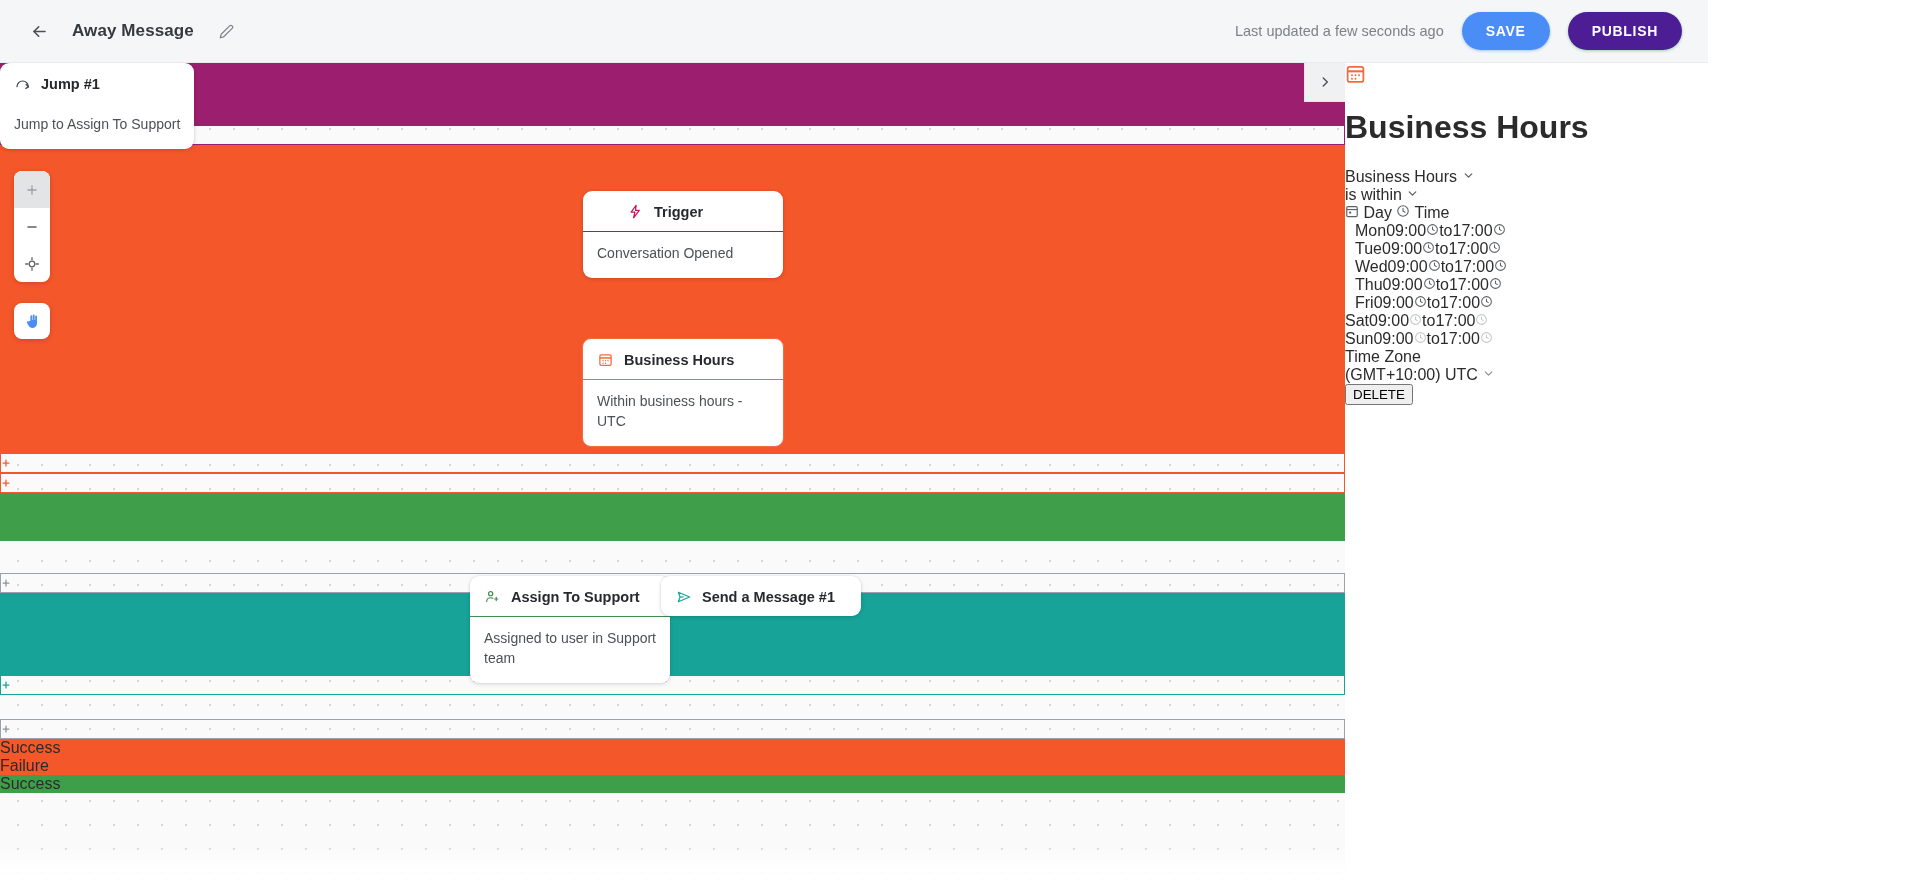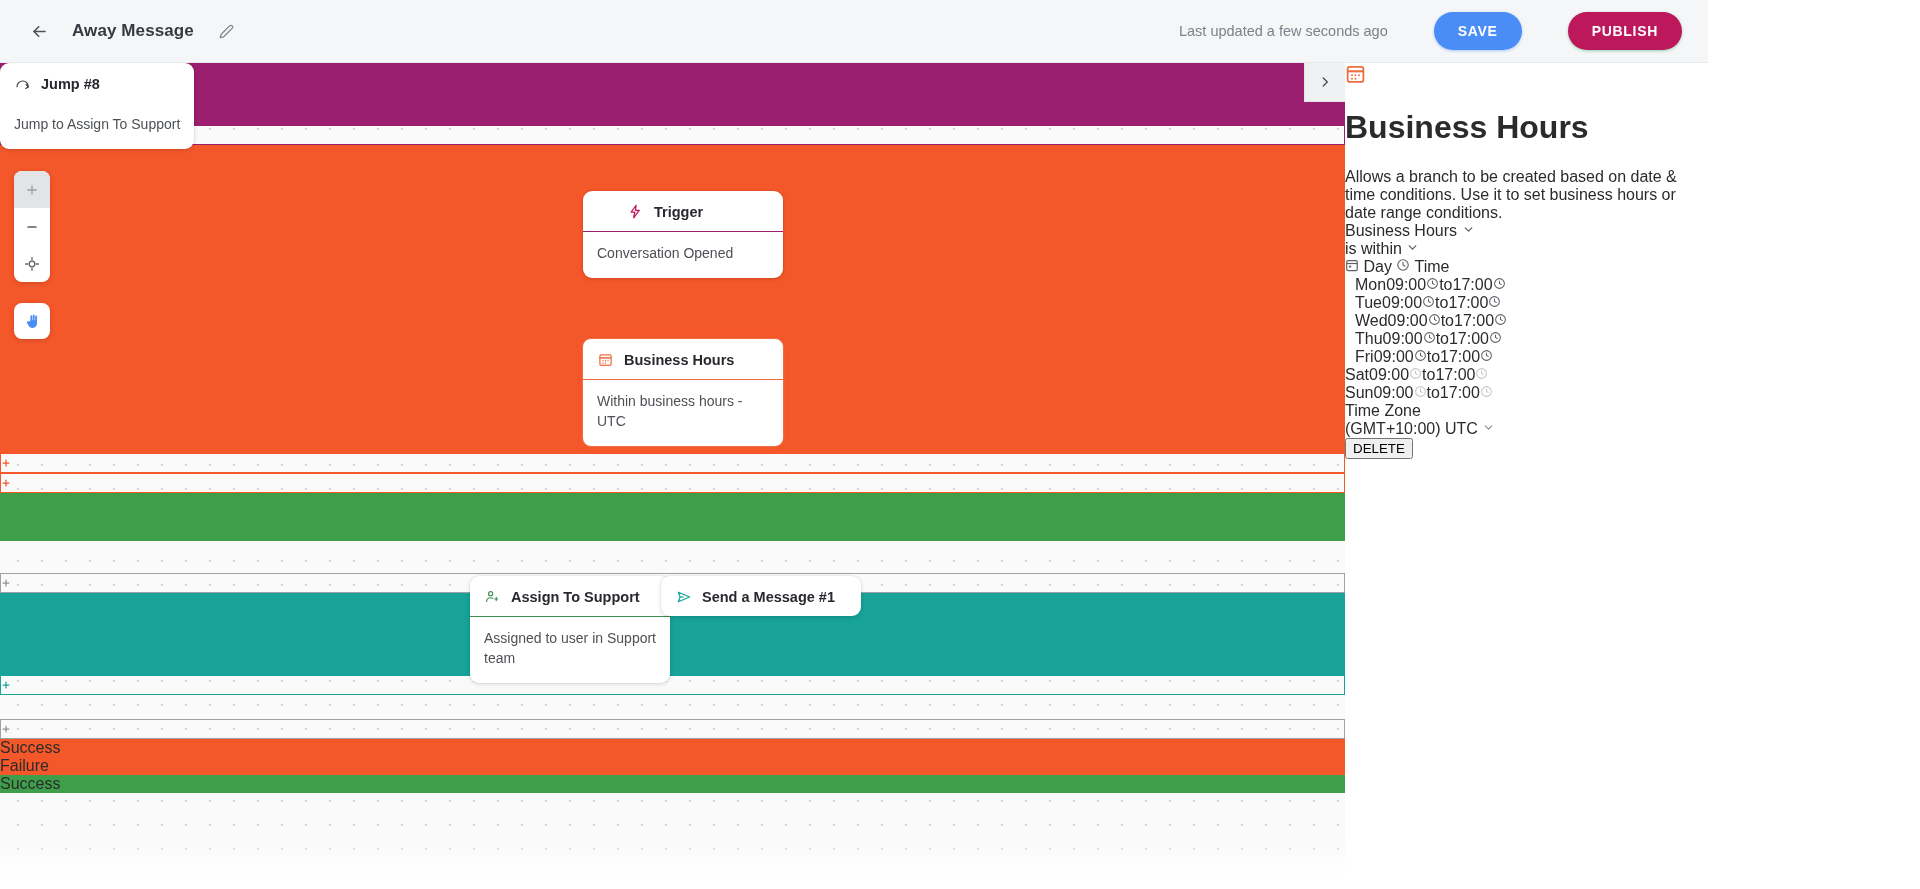--- a/index.html
+++ b/index.html
@@ -13,30 +13,29 @@
 
   
   .topbar{
     height:63px;min-height:63px;background:#f5f6f7;
     display:flex;align-items:center;padding:0 26px 0 22px;
     border-bottom:1px solid #e9eaec;box-sizing:border-box;
   }
   .back-btn{width:34px;height:34px;display:flex;align-items:center;justify-content:center;cursor:pointer;border-radius:50%;}
   .flow-title{font-size:17px;font-weight:600;color:#343a40;margin-left:16px;letter-spacing:.1px;}
   .edit-btn{width:30px;height:30px;display:flex;align-items:center;justify-content:center;margin-left:18px;cursor:pointer;}
-  .topbar-right{margin-left:auto;display:flex;align-items:center;gap:30px;}
+  .topbar-right{margin-left:auto;display:flex;align-items:center;gap:18px;}
   .updated{font-size:14.5px;color:#7c828a;}
   .btn{
     border:none;border-radius:20px;height:38px;padding:0 24px;
     font-size:14px;font-weight:700;letter-spacing:.7px;color:#fff;cursor:pointer;
     font-family:inherit;
-    margin-left:16px;
   }
   .btn-save{background:#4a8df6;box-shadow:0 1px 3px rgba(74,141,246,.45);}
-  .btn-publish{background:#be185d;box-shadow:0 1px 3px rgba(13,154,74,.4);}
+  .btn-publish{background:#4c1d95;box-shadow:0 1px 3px rgba(13,154,74,.4);}
 
   
   .body{flex:1;display:flex;position:relative;min-height:0;}
 
   
   .canvas{
     position:relative;width:1345px;min-width:1345px;
     background-color:#fafafa;
     background-image:radial-gradient(#d6d6d8 1.1px, transparent 1.2px);
     background-size:24px 24px;background-position:6px 6px;
@@ -349,21 +348,21 @@
       </div>
 
       <div class="node n-jump">
         <div class="node-head">
           <span class="node-ico">
             <svg width="16" height="16" viewBox="0 0 24 24" fill="none" stroke="#3a3f45" stroke-width="1.8" stroke-linecap="round" stroke-linejoin="round">
               <path d="M3 16c0-5 3.8-8.5 8.5-8.5S20 11 20 16"></path>
                 <path d="M16.6 12.6L20 16.3l-3.9 2.4"></path>
             </svg>
           </span>
-          <span>Jump #8</span>
+          <span>Jump #1</span>
         </div>
         <div class="node-body">
           <span>Jump to </span><span class="jump-link">Assign To Support</span>
         </div>
       </div>
 
       <div class="canvas-fade"></div>
     </div>
 
     <div class="panel">
@@ -375,21 +374,20 @@
             <circle cx="8" cy="14" r="1.1" fill="#ef6c3e" stroke="none"></circle>
               <circle cx="12" cy="14" r="1.1" fill="#ef6c3e" stroke="none"></circle>
               <circle cx="16" cy="14" r="1.1" fill="#ef6c3e" stroke="none"></circle>
             <circle cx="8" cy="18" r="1.1" fill="#ef6c3e" stroke="none"></circle>
               <circle cx="12" cy="18" r="1.1" fill="#ef6c3e" stroke="none"></circle>
           </svg>
         </span>
         <h1>Business Hours</h1>
       </div>
 
-      <div class="panel-desc">Allows a branch to be created based on date &amp; time conditions. Use it to set business hours or date range conditions.</div>
       <div class="hr"></div>
 
       <div class="cond-row">
         <div class="select-filled">
           <span>Business Hours</span>
           <span class="cv">
             <svg width="13" height="13" viewBox="0 0 24 24" fill="none" stroke="#5c6166" stroke-width="2.4" stroke-linecap="round" stroke-linejoin="round">
                 <path d="M6 9l6 6 6-6"></path>
               </svg>
           </span>

